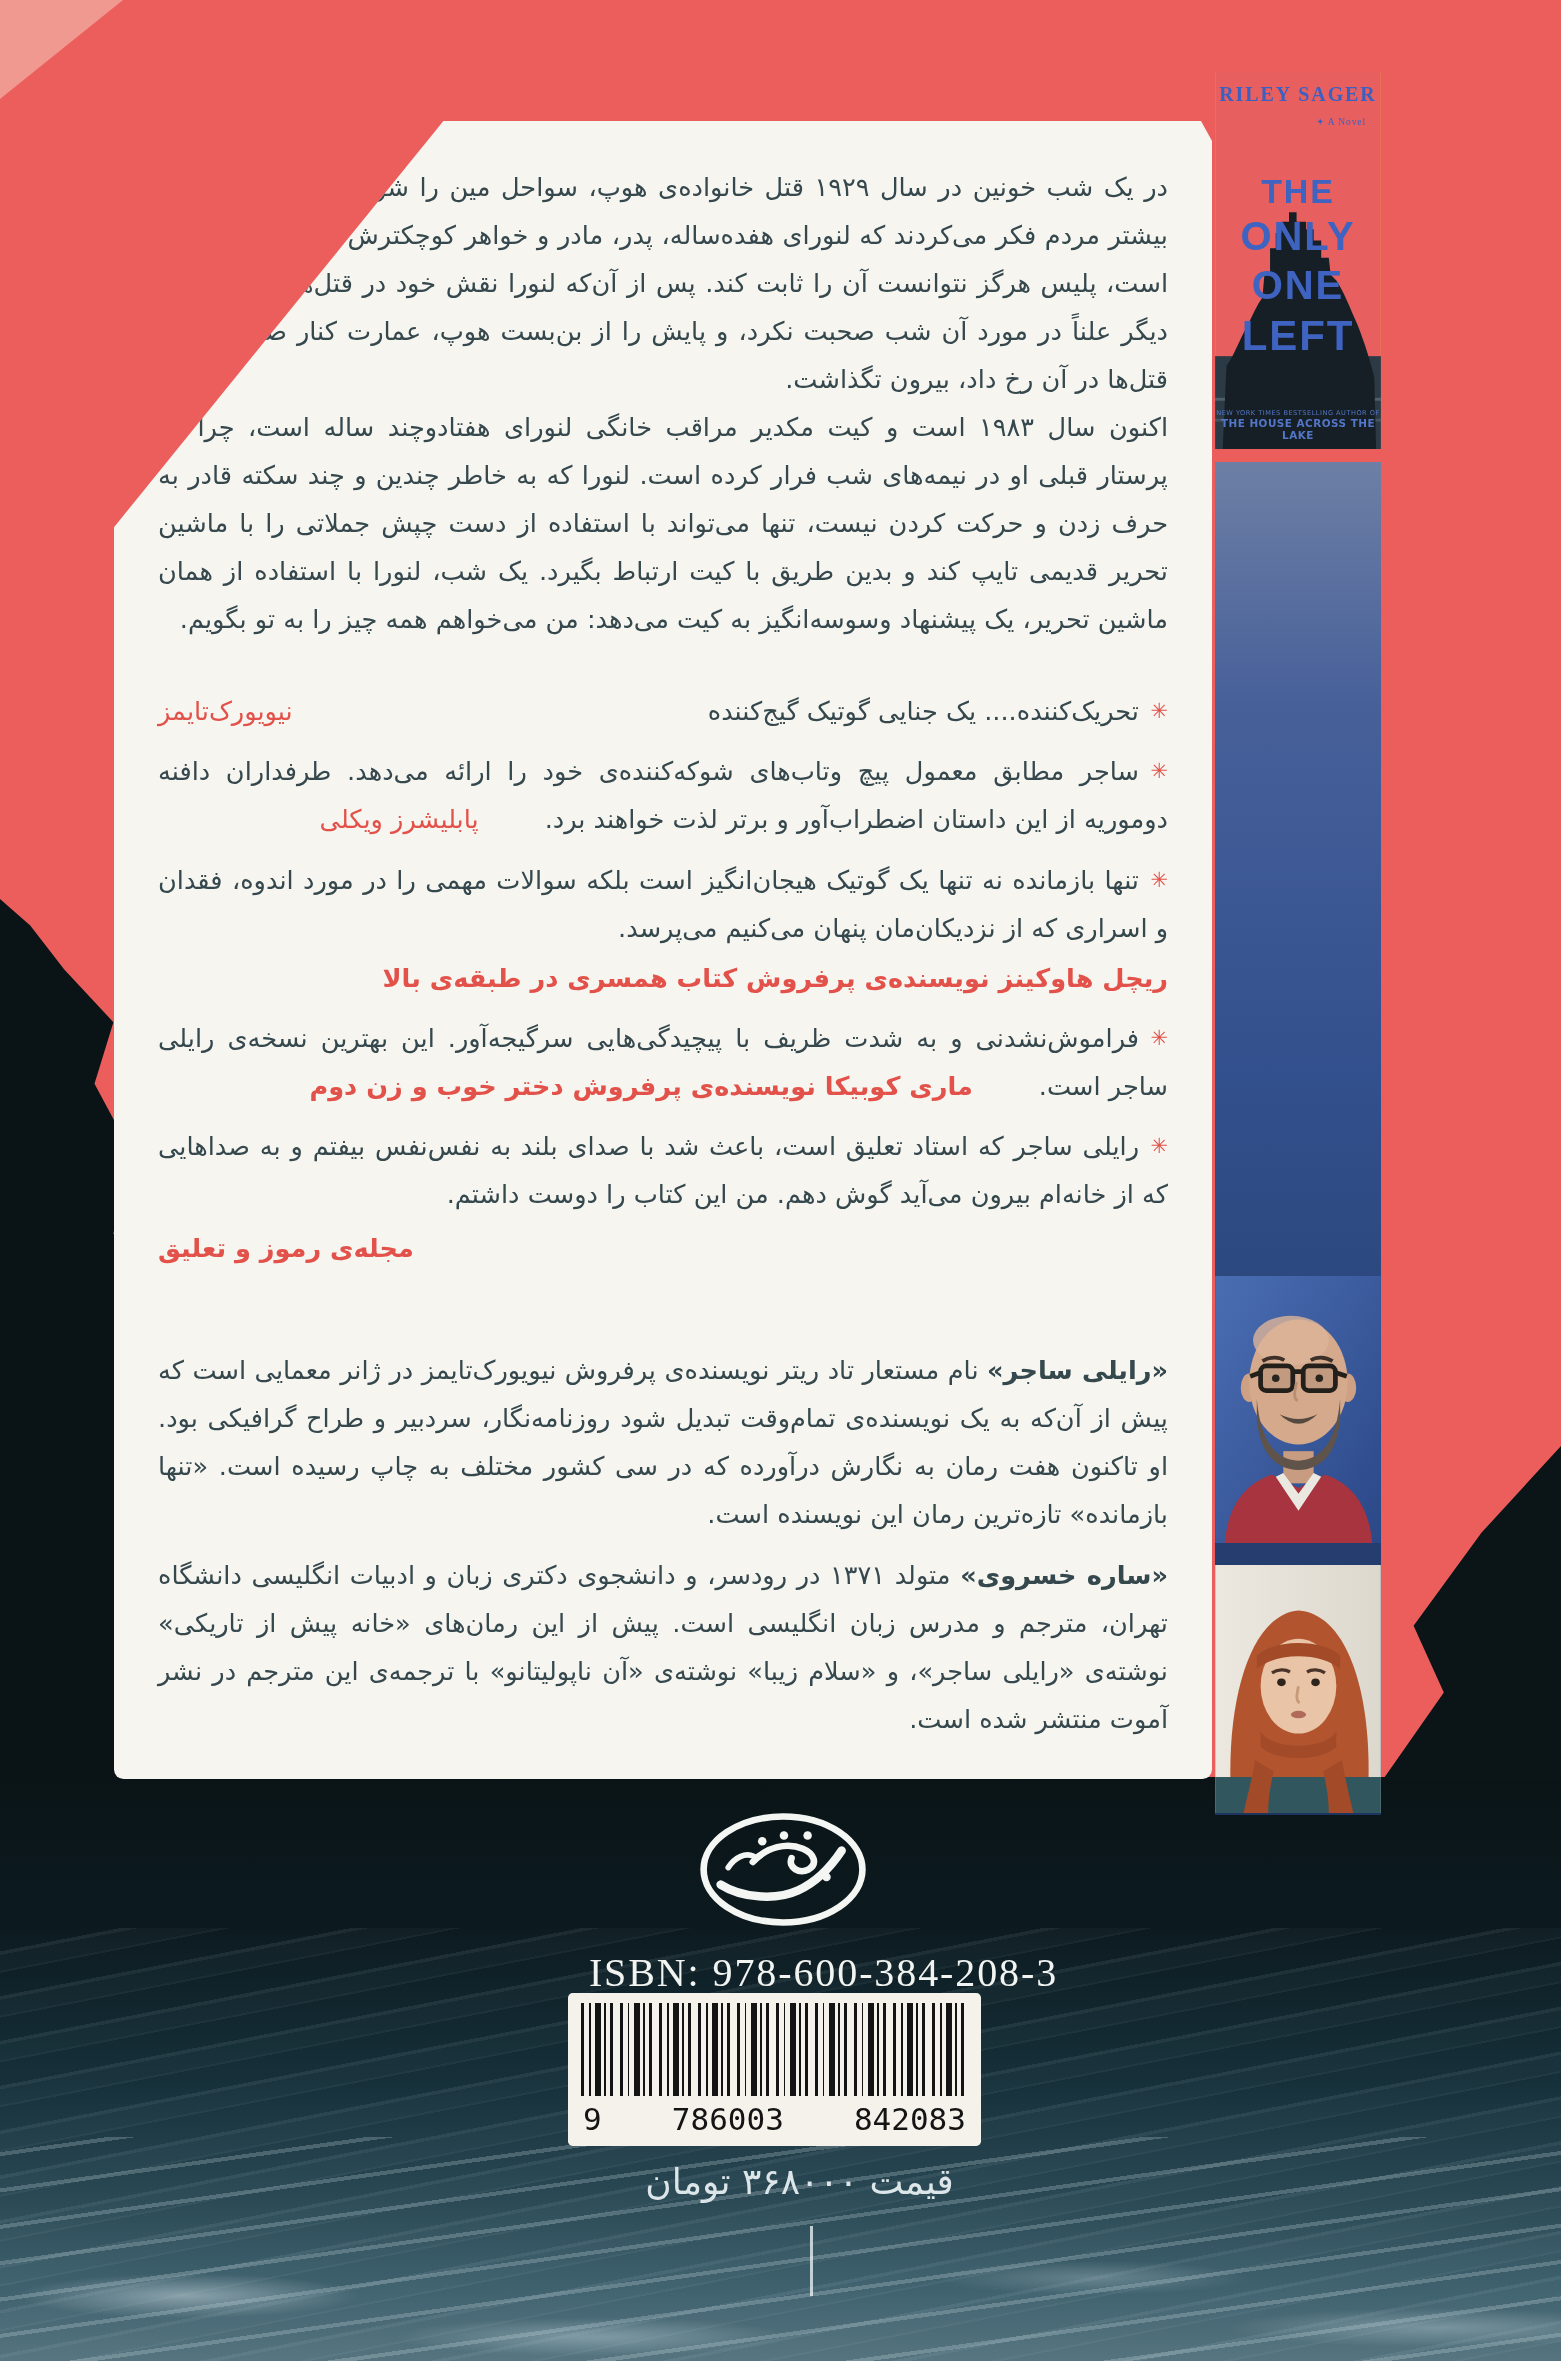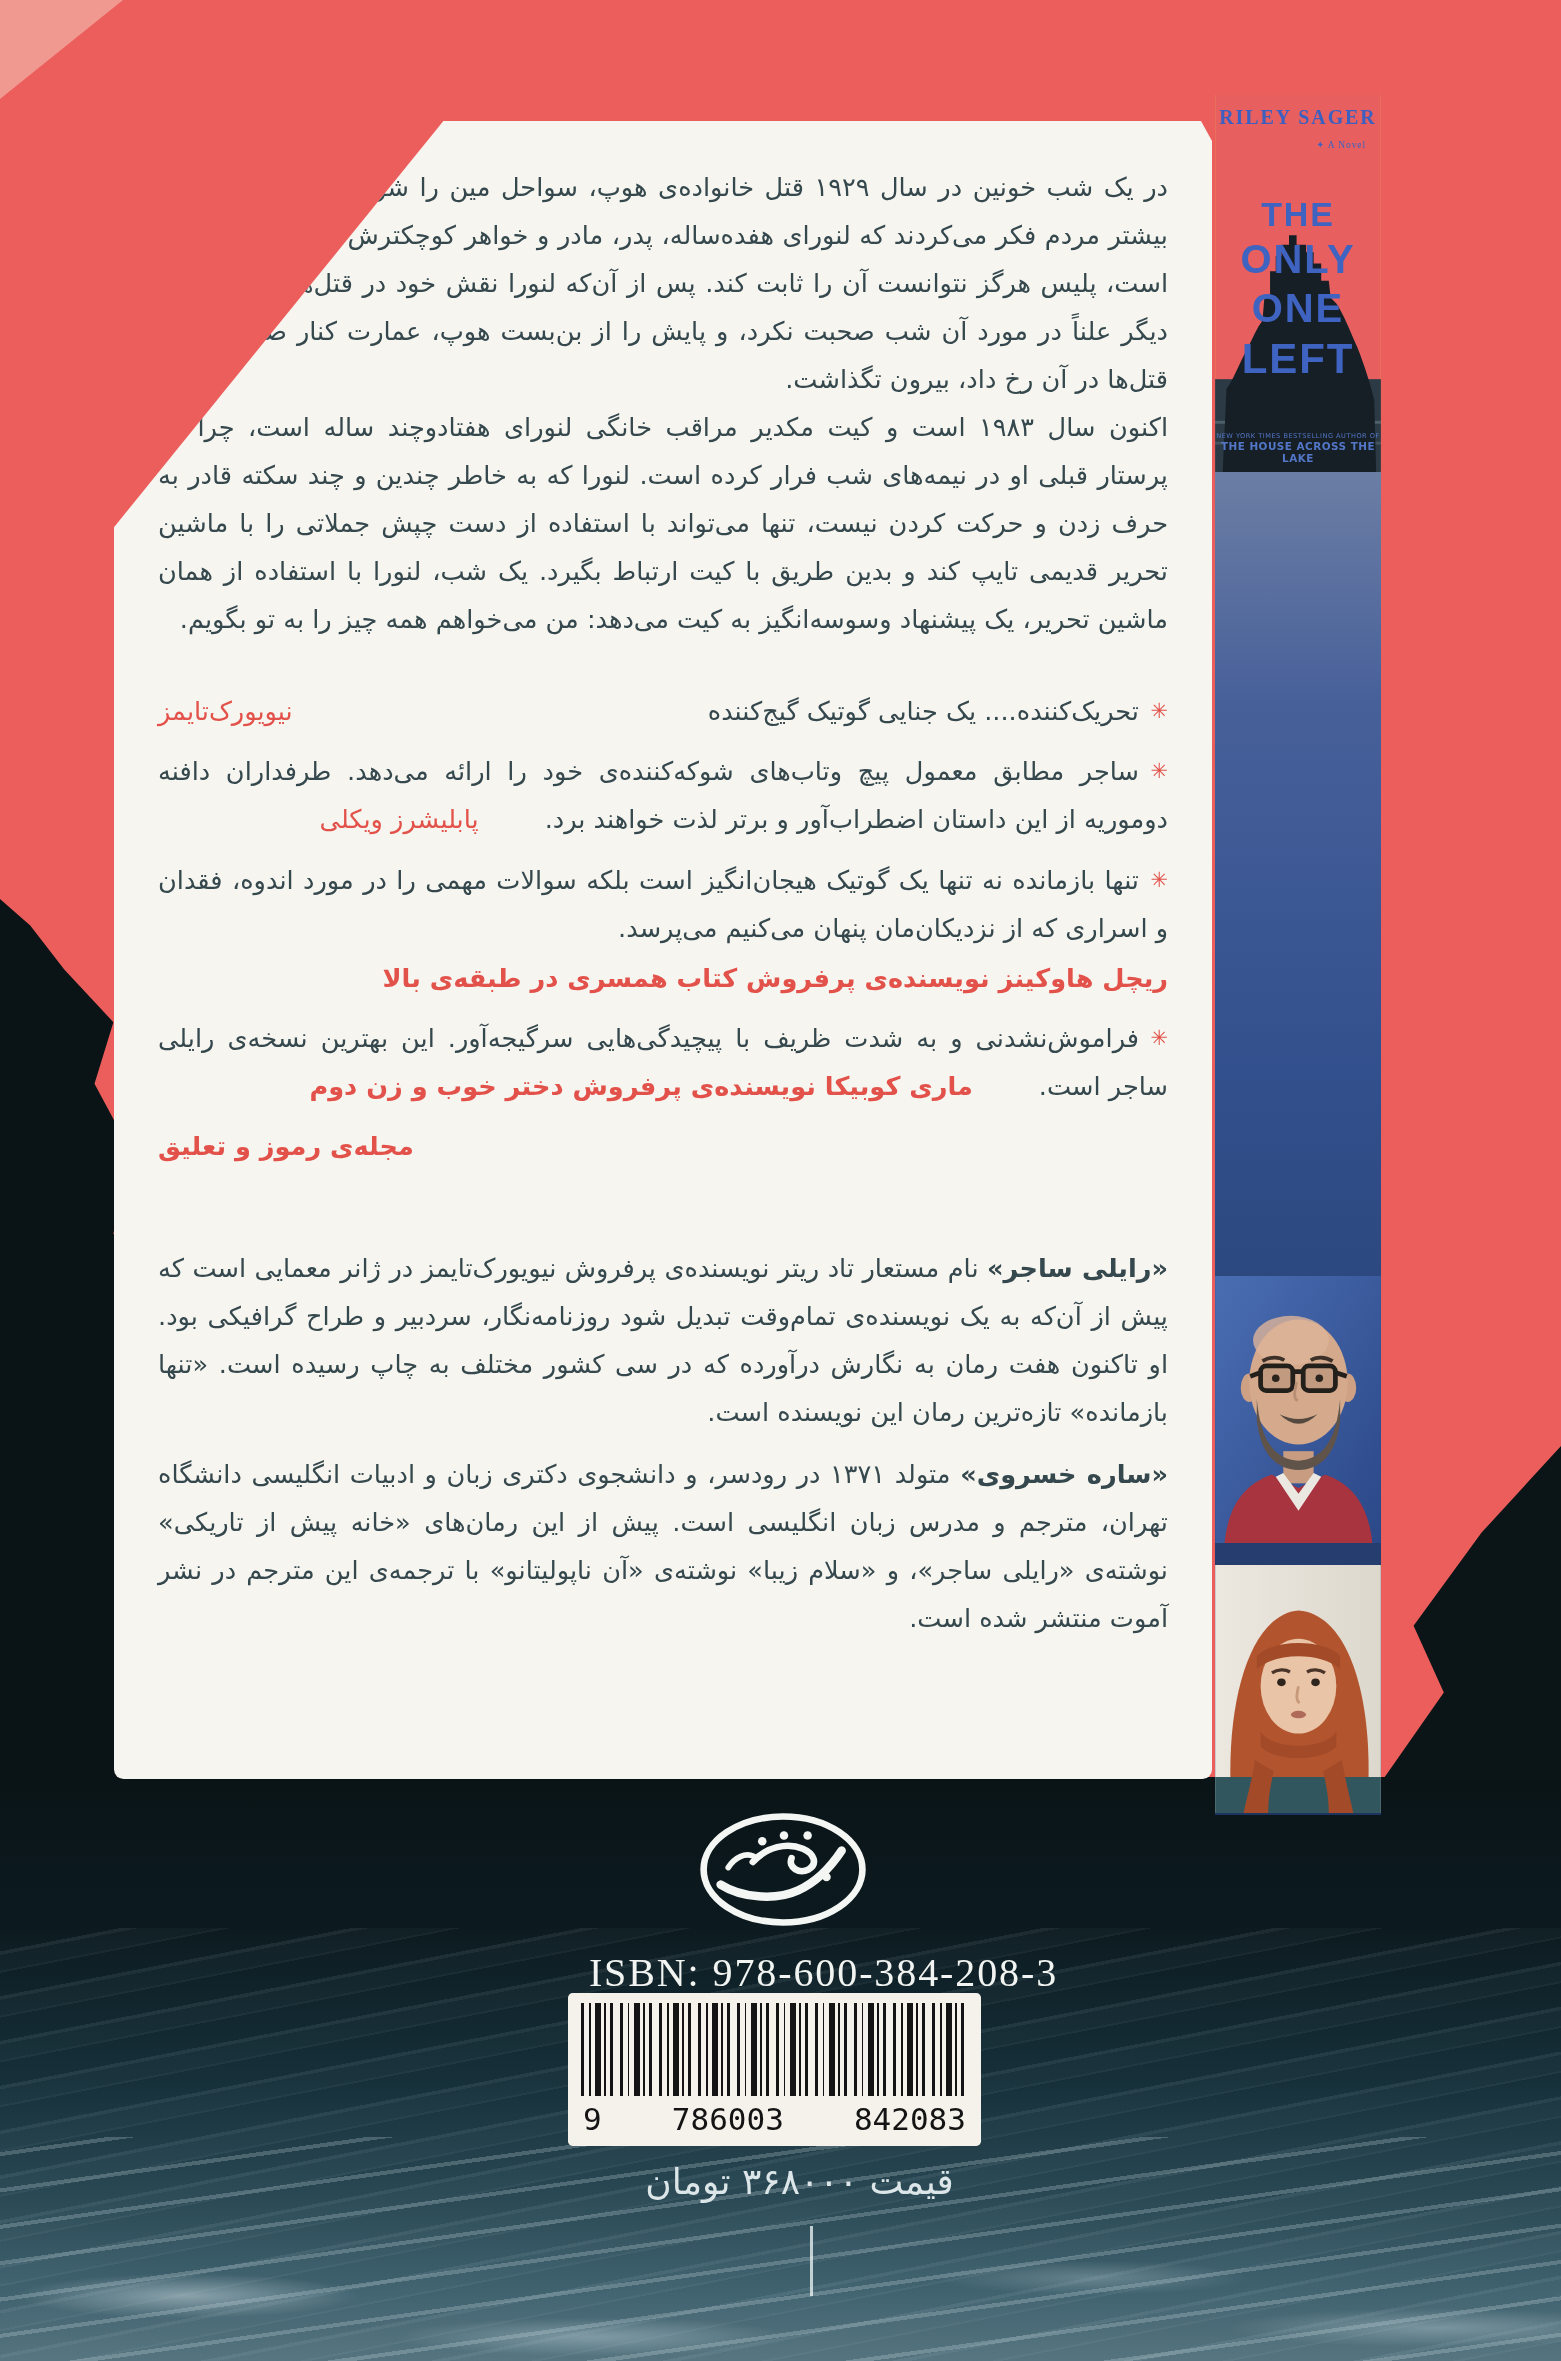--- a/index.html
+++ b/index.html
@@ -63,21 +63,21 @@
   .source-right { display:block; text-align:right; text-align-last:right; font-weight:bold; margin-top:1.9px; }
   .source-left  { display:block; text-align:left;  text-align-last:left;  font-weight:bold; margin-top:5.7px; }
   .bios { margin-top:74px; }
   .bio { margin-bottom:13.2px !important; }
   .bio .name { font-weight:bold; }
   
   .strip {
     position:absolute; left:1215px; top:462px; width:166px; height:1353px;
     background:linear-gradient(180deg,#6d7fa4 0%,#47609a 18%,#32508d 45%,#274173 75%,#1d3360 100%);
   }
-  .cover { position:absolute; left:1215px; top:95px; width:166px; height:377px; background:#fde047; }
+  .cover { position:absolute; left:1215px; top:72px; width:166px; height:377px; background:#fde047; }
   .cover svg { position:absolute; left:0; top:0; }
   .cover-author {
     position:absolute; top:11.4px; left:0; right:0; text-align:center;
     font-family:"Liberation Serif", serif; font-weight:bold; font-size:20px;
     letter-spacing:1.9px; color:#3b60c2;
   }
   .cover-novel {
     position:absolute; top:44px; right:15px; font-family:"Liberation Serif", serif;
     font-size:9.5px; color:#3b60c2; letter-spacing:0.9px;
   }
@@ -157,20 +157,21 @@
       <div class="quote">
         <p><span class="bullet">✳</span><span>تنها بازمانده نه تنها یک گوتیک هیجان‌انگیز است بلکه سوالات مهمی را در مورد اندوه، فقدان و اسراری که از نزدیکان‌مان پنهان می‌کنیم می‌پرسد.</span></p>
         <span class="source source-right">ریچل هاوکینز نویسنده‌ی پرفروش کتاب همسری در طبقه‌ی بالا</span>
       </div>
 
       <div class="quote">
         <p><span class="bullet">✳</span><span>فراموش‌نشدنی و به شدت ظریف با پیچیدگی‌هایی سرگیجه‌آور. این بهترین نسخه‌ی رایلی ساجر است.</span><span class="source inline-source" style="font-weight:bold">ماری کوبیکا نویسنده‌ی پرفروش دختر خوب و زن دوم</span></p>
       </div>
 
       <div class="quote">
+        <p><span class="bullet">✳</span><span>رایلی ساجر که استاد تعلیق است، باعث شد با صدای بلند به نفس‌نفس بیفتم و به صداهایی که از خانه‌ام بیرون می‌آید گوش دهم. من این کتاب را دوست داشتم.</span></p>
         <span class="source source-left">مجله‌ی رموز و تعلیق</span>
       </div>
 
     </div>
 
     <div class="bios">
       <p class="bio"><span class="name">«رایلی ساجر»</span><span> نام مستعار تاد ریتر نویسنده‌ی پرفروش نیویورک‌تایمز در ژانر معمایی است که پیش از آن‌که به یک نویسنده‌ی تمام‌وقت تبدیل شود روزنامه‌نگار، سردبیر و طراح گرافیکی بود. او تاکنون هفت رمان به نگارش درآورده که در سی کشور مختلف به چاپ رسیده است. «تنها بازمانده» تازه‌ترین رمان این نویسنده است.</span></p>
       <p class="bio"><span class="name">«ساره خسروی»</span><span> متولد ۱۳۷۱ در رودسر، و دانشجوی دکتری زبان و ادبیات انگلیسی دانشگاه تهران، مترجم و مدرس زبان انگلیسی است. پیش از این رمان‌های «خانه پیش از تاریکی» نوشته‌ی «رایلی ساجر»، و «سلام زیبا» نوشته‌ی «آن ناپولیتانو» با ترجمه‌ی این مترجم در نشر آموت منتشر شده است.</span></p>
     </div>
   </div>

